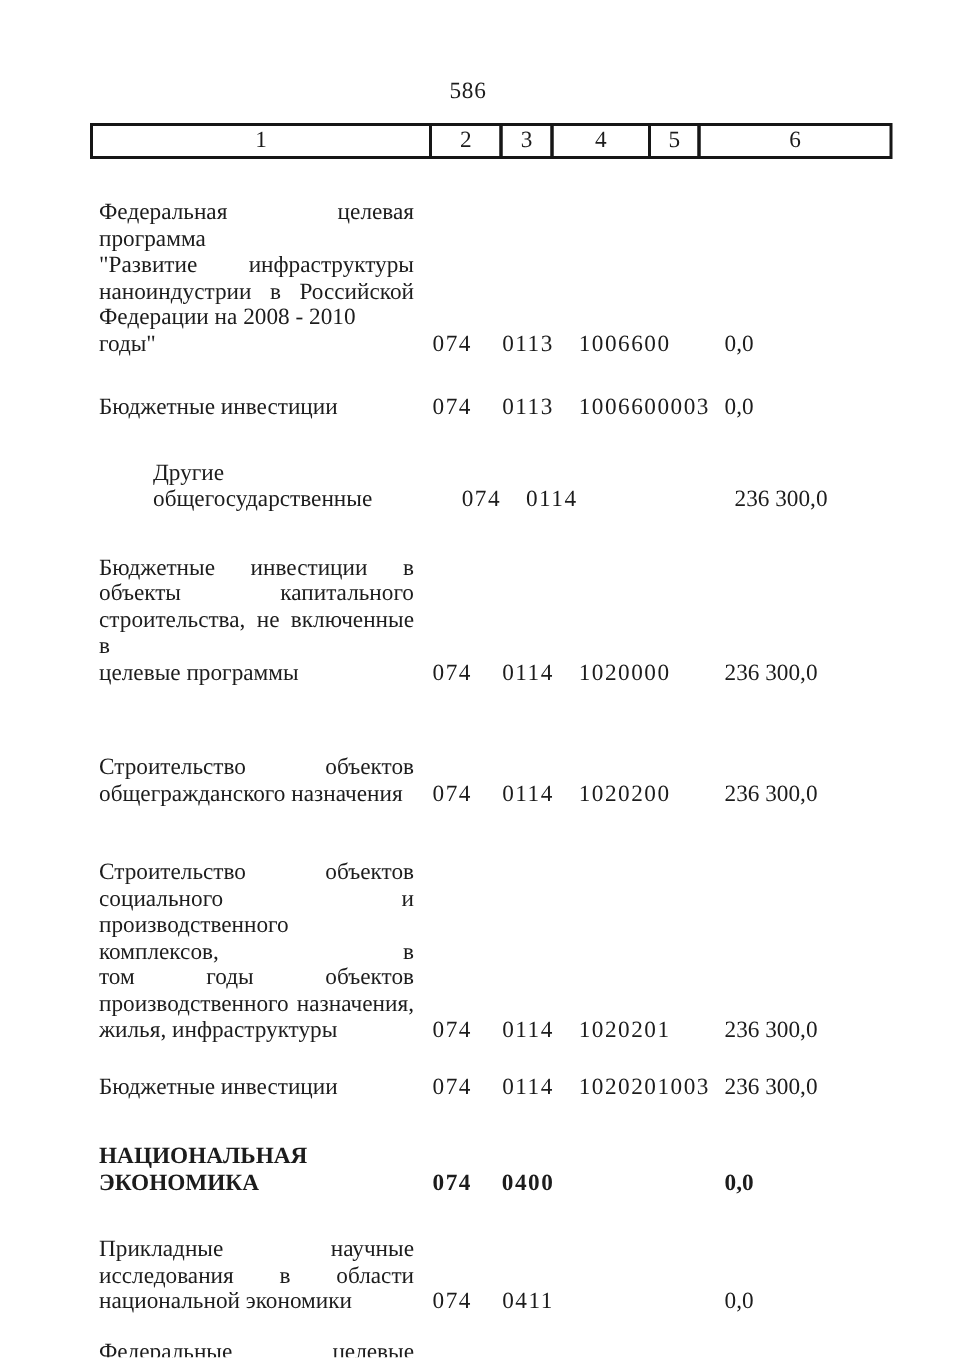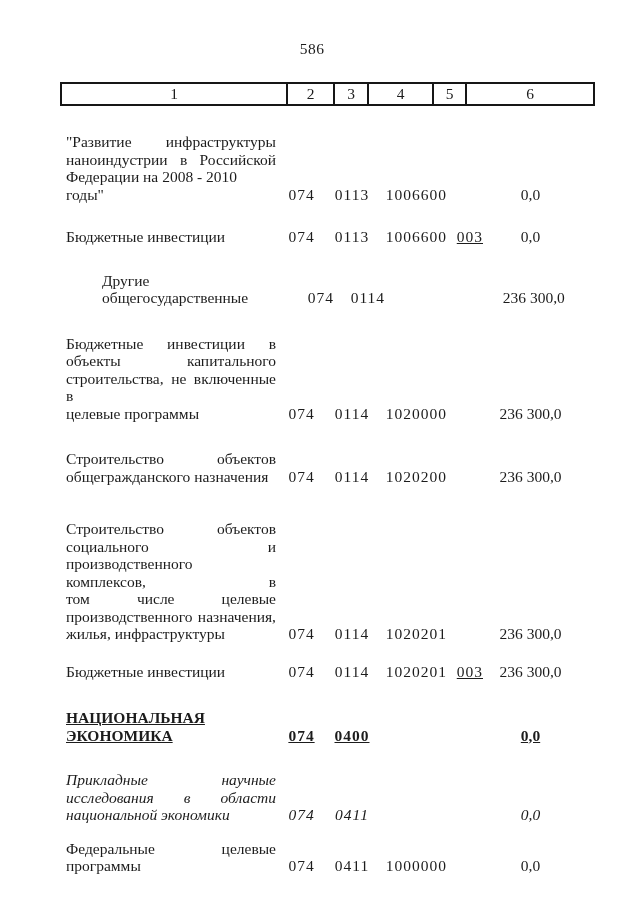--- a/index.html
+++ b/index.html
@@ -7,21 +7,21 @@
     position:relative;
     width:640px;height:905px;
     background:#ffffff;
     font-family:"Liberation Serif", serif;
     color:#1c1c1c;
     font-size:15.5px;
     overflow:hidden;
   }
   .pageno{
     position:absolute;
-    top:40px;left:0;width:624px;
+    top:52px;left:0;width:624px;
     text-align:center;
     letter-spacing:0.5px;
   }
   
   .hdr{
     position:absolute;
     top:82px;left:60px;
     display:flex;
   }
   .hcell{
@@ -42,38 +42,38 @@
   .content{
     position:absolute;
     top:133px;left:66px;
     width:512px;
   }
   .row{
     display:flex;
     align-items:flex-end;
     line-height:17.5px;
   }
-  .row.bold{font-weight:bold;text-decoration:underline;}
+  .row.bold{font-weight:bold;}
   .c1{width:210px;}
   .c1 .ln{min-height:17.5px;}
   .c1 .just{text-align:justify;text-align-last:justify;}
   .c2{width:51px;text-align:center;letter-spacing:1px;}
   .c3{width:50px;text-align:center;letter-spacing:1px;}
   .c4{width:70px;text-align:right;letter-spacing:1px;}
-  .c5{width:36px;text-align:right;letter-spacing:1px;text-decoration:underline;}
-  .c6{width:95px;text-align:center;}
+  .c5{width:36px;letter-spacing:1px;}
+  .c6{width:95px;text-align:left;}
   .row:nth-child(1){margin-bottom:25px;}
   .row:nth-child(2){margin-bottom:26px;}
   .row:nth-child(3){margin-bottom:28px;margin-left:36px;}
-  .row:nth-child(4){margin-bottom:28px;}
+  .row:nth-child(4){margin-bottom:46px;}
   .row:nth-child(5){margin-bottom:35px;}
   .row:nth-child(6){margin-bottom:20px;}
   .row:nth-child(7){margin-bottom:29px;}
   .row:nth-child(8){margin-bottom:27px;}
-  .row:nth-child(9){margin-bottom:16px;font-style:italic;}
+  .row:nth-child(9){margin-bottom:16px;}
   .row:nth-child(10){margin-bottom:0;}
 </style>
 </head>
 <body>
 
 <div class="page">
 
   <div class="pageno">586</div>
 
   <div class="hdr">
@@ -82,20 +82,21 @@
     <div class="hcell hc3">3</div>
     <div class="hcell hc4">4</div>
     <div class="hcell hc5">5</div>
     <div class="hcell hc6">6</div>
   </div>
 
   <div class="content">
 
     <div class="row">
       <div class="c1">
+          <div class="ln just">Федеральная целевая программа</div>
           <div class="ln just">"Развитие инфраструктуры</div>
           <div class="ln just">наноиндустрии в Российской</div>
           <div class="ln">Федерации на 2008 - 2010 годы"</div>
         </div>
       <div class="c2">074</div>
       <div class="c3">0113</div>
       <div class="c4">1006600</div>
       <div class="c5"></div>
       <div class="c6">0,0</div>
     </div>
@@ -146,21 +147,21 @@
       <div class="c4">1020200</div>
       <div class="c5"></div>
       <div class="c6">236 300,0</div>
     </div>
 
     <div class="row">
       <div class="c1">
           <div class="ln just">Строительство объектов</div>
           <div class="ln just">социального и</div>
           <div class="ln just">производственного комплексов, в</div>
-          <div class="ln just">том числе целевые</div>
+          <div class="ln just">том годы объектов</div>
           <div class="ln just">производственного назначения,</div>
           <div class="ln">жилья, инфраструктуры</div>
         </div>
       <div class="c2">074</div>
       <div class="c3">0114</div>
       <div class="c4">1020201</div>
       <div class="c5"></div>
       <div class="c6">236 300,0</div>
     </div>
 

